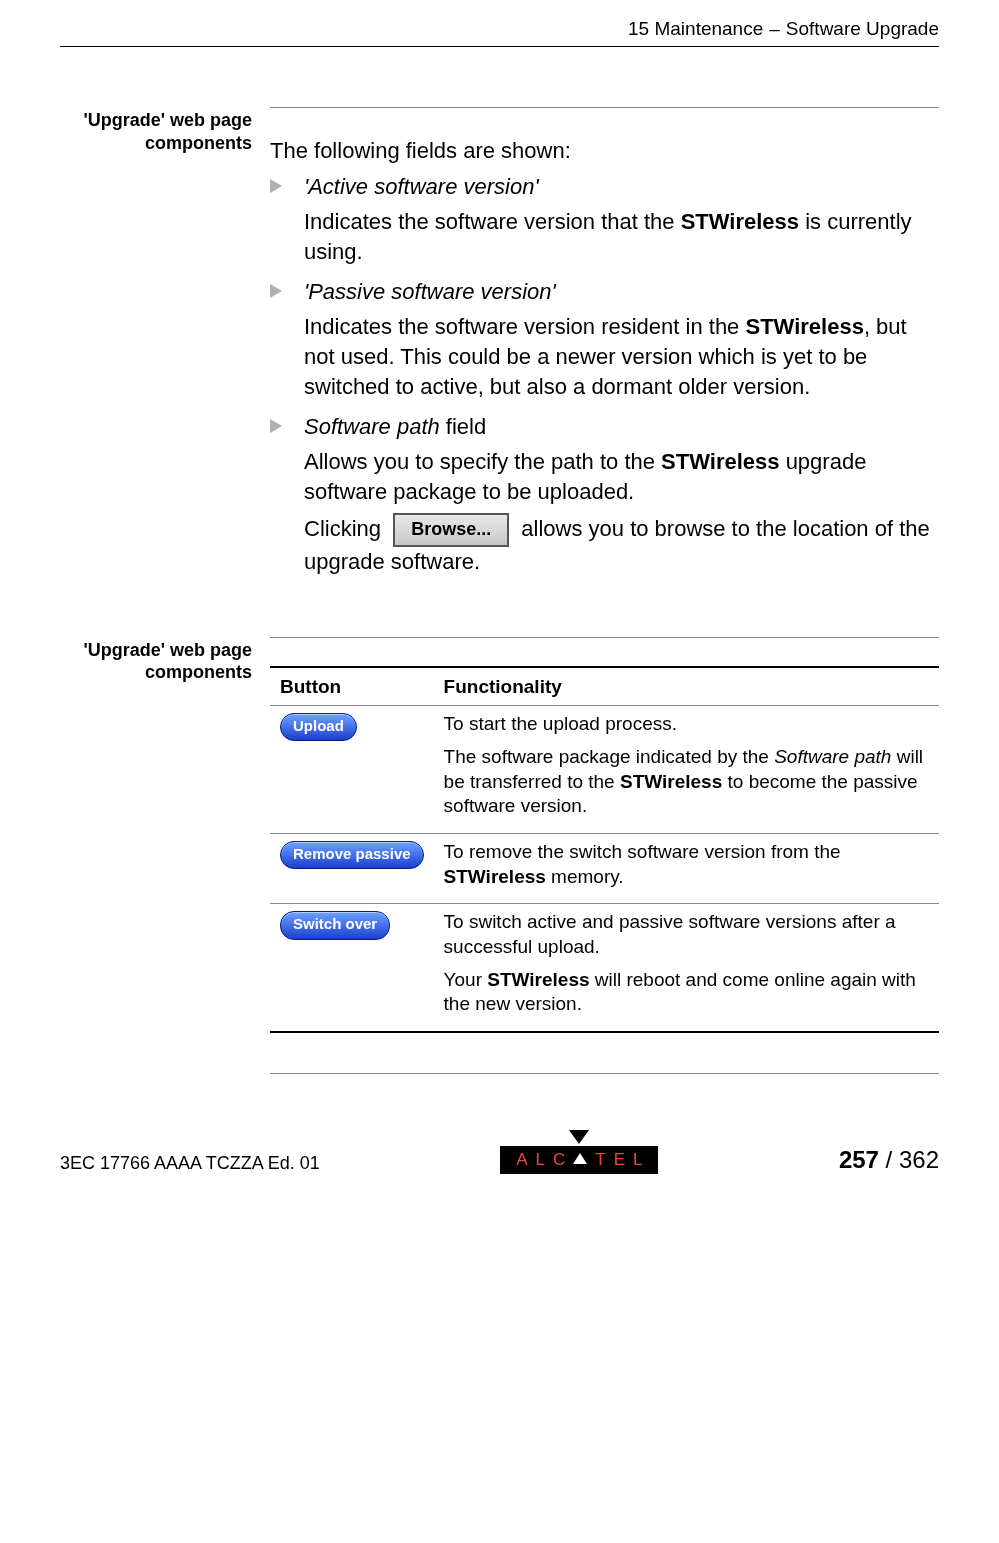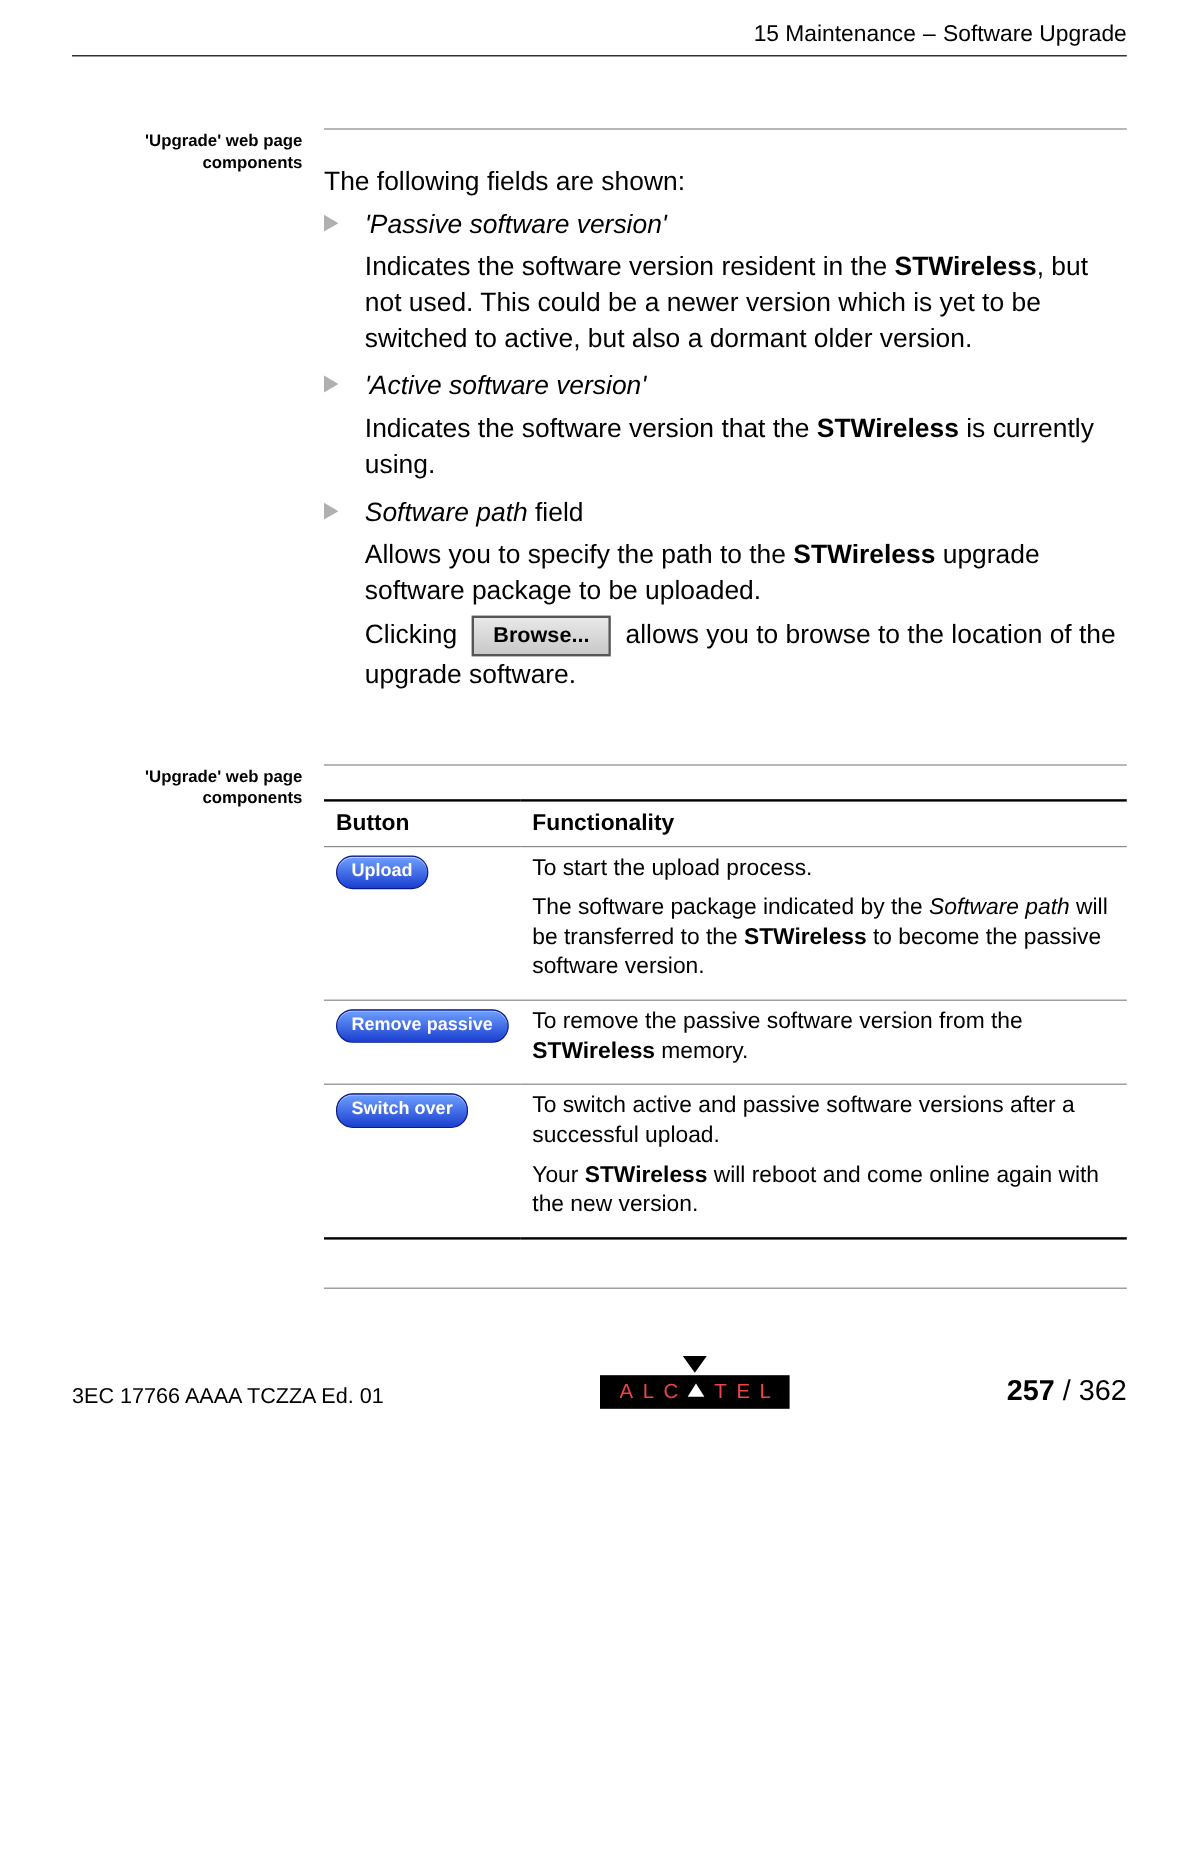--- a/index.html
+++ b/index.html
@@ -3,21 +3,21 @@
   <meta charset="utf-8">
   <style>
     * { box-sizing: border-box; margin: 0; padding: 0; }
     html, body { width: 999px; height: 1543px; background: #fff; font-family: "Futura", "Century Gothic", "Trebuchet MS", Arial, sans-serif; color: #000; }
     .page { position: relative; width: 999px; height: 1221px; padding: 0 60px; }
     .header { display: flex; justify-content: flex-end; padding-top: 18px; font-size: 19px; }
     .header-sep { margin: 0 6px; }
     .top-rule { border: none; border-top: 1.5px solid #000; margin: 6px 0 0 0; }
     .content { margin-top: 60px; }
     .section { display: flex; }
-    .label-col { width: 210px; text-align: right; padding-right: 18px; font-weight: bold; font-size: 14px; line-height: 1.25; padding-top: 2px; }
+    .label-col { width: 210px; text-align: right; padding-right: 18px; font-weight: bold; font-size: 18px; line-height: 1.25; padding-top: 2px; }
     .body-col { flex: 1; font-size: 22px; line-height: 1.35; }
     .thin-rule { border: none; border-top: 1px solid #888; margin-bottom: 28px; }
     .fields-intro { margin-bottom: 6px; }
     ul.bullets { list-style: none; padding: 0; margin: 0; }
     ul.bullets > li { position: relative; padding-left: 34px; margin: 6px 0 10px 0; }
     .triangle { position: absolute; left: 0; top: 7px; width: 0; height: 0; border-top: 7px solid transparent; border-bottom: 7px solid transparent; border-left: 12px solid #b0b0b0; }
     .item-title { font-style: italic; margin-bottom: 6px; }
     .item-title .normal { font-style: normal; }
     .item-desc { margin-bottom: 6px; }
     .inline-btn-line { margin-bottom: 4px; }
@@ -67,30 +67,30 @@
       <div class="label-col">
         <div>'Upgrade' web page</div>
         <div>components</div>
       </div>
       <div class="body-col">
         <hr class="thin-rule">
         <p class="fields-intro">The following fields are shown:</p>
         <ul class="bullets">
           <li>
             <span class="triangle"></span>
-            <p class="item-title">'Passive software version'</p>
+            <p class="item-title">'Active software version'</p>
             <p class="item-desc">
-              <span>Indicates the software version resident in the </span><span class="bold">STWireless</span><span>, but not used. This could be a newer version which is yet to be switched to active, but also a dormant older version.</span>
+              <span>Indicates the software version that the </span><span class="bold">STWireless</span><span> is currently using.</span>
             </p>
           </li>
           <li>
             <span class="triangle"></span>
-            <p class="item-title">'Active software version'</p>
+            <p class="item-title">'Passive software version'</p>
             <p class="item-desc">
-              <span>Indicates the software version that the </span><span class="bold">STWireless</span><span> is currently using.</span>
+              <span>Indicates the software version resident in the </span><span class="bold">STWireless</span><span>, but not used. This could be a newer version which is yet to be switched to active, but also a dormant older version.</span>
             </p>
           </li>
           <li>
             <span class="triangle"></span>
             <p class="item-title">
               <span>Software path</span><span class="normal"> field</span>
             </p>
             <p class="item-desc">
               <span>Allows you to specify the path to the </span><span class="bold">STWireless</span><span> upgrade software package to be uploaded.</span>
             </p>
@@ -130,21 +130,21 @@
                 <span>The software package indicated by the </span><span class="italic">Software path</span><span> will be transferred to the </span><span class="bold">STWireless</span><span> to become the passive software version.</span>
               </p>
             </td>
           </tr>
           <tr class="thin-rule-tr">
             <td class="btn-cell">
               <span class="pill-btn">Remove passive</span>
             </td>
             <td>
               <p class="func-para">
-                <span>To remove the passive software version from the </span><span class="bold">STWireless</span><span> memory.</span>
+                <span>To remove the switch software version from the </span><span class="bold">STWireless</span><span> memory.</span>
               </p>
             </td>
           </tr>
           <tr class="thin-rule-tr thick-bottom">
             <td class="btn-cell">
               <span class="pill-btn">Switch over</span>
             </td>
             <td>
               <p class="func-para">To switch active and passive software versions after a successful upload.</p>
               <p class="func-para">

